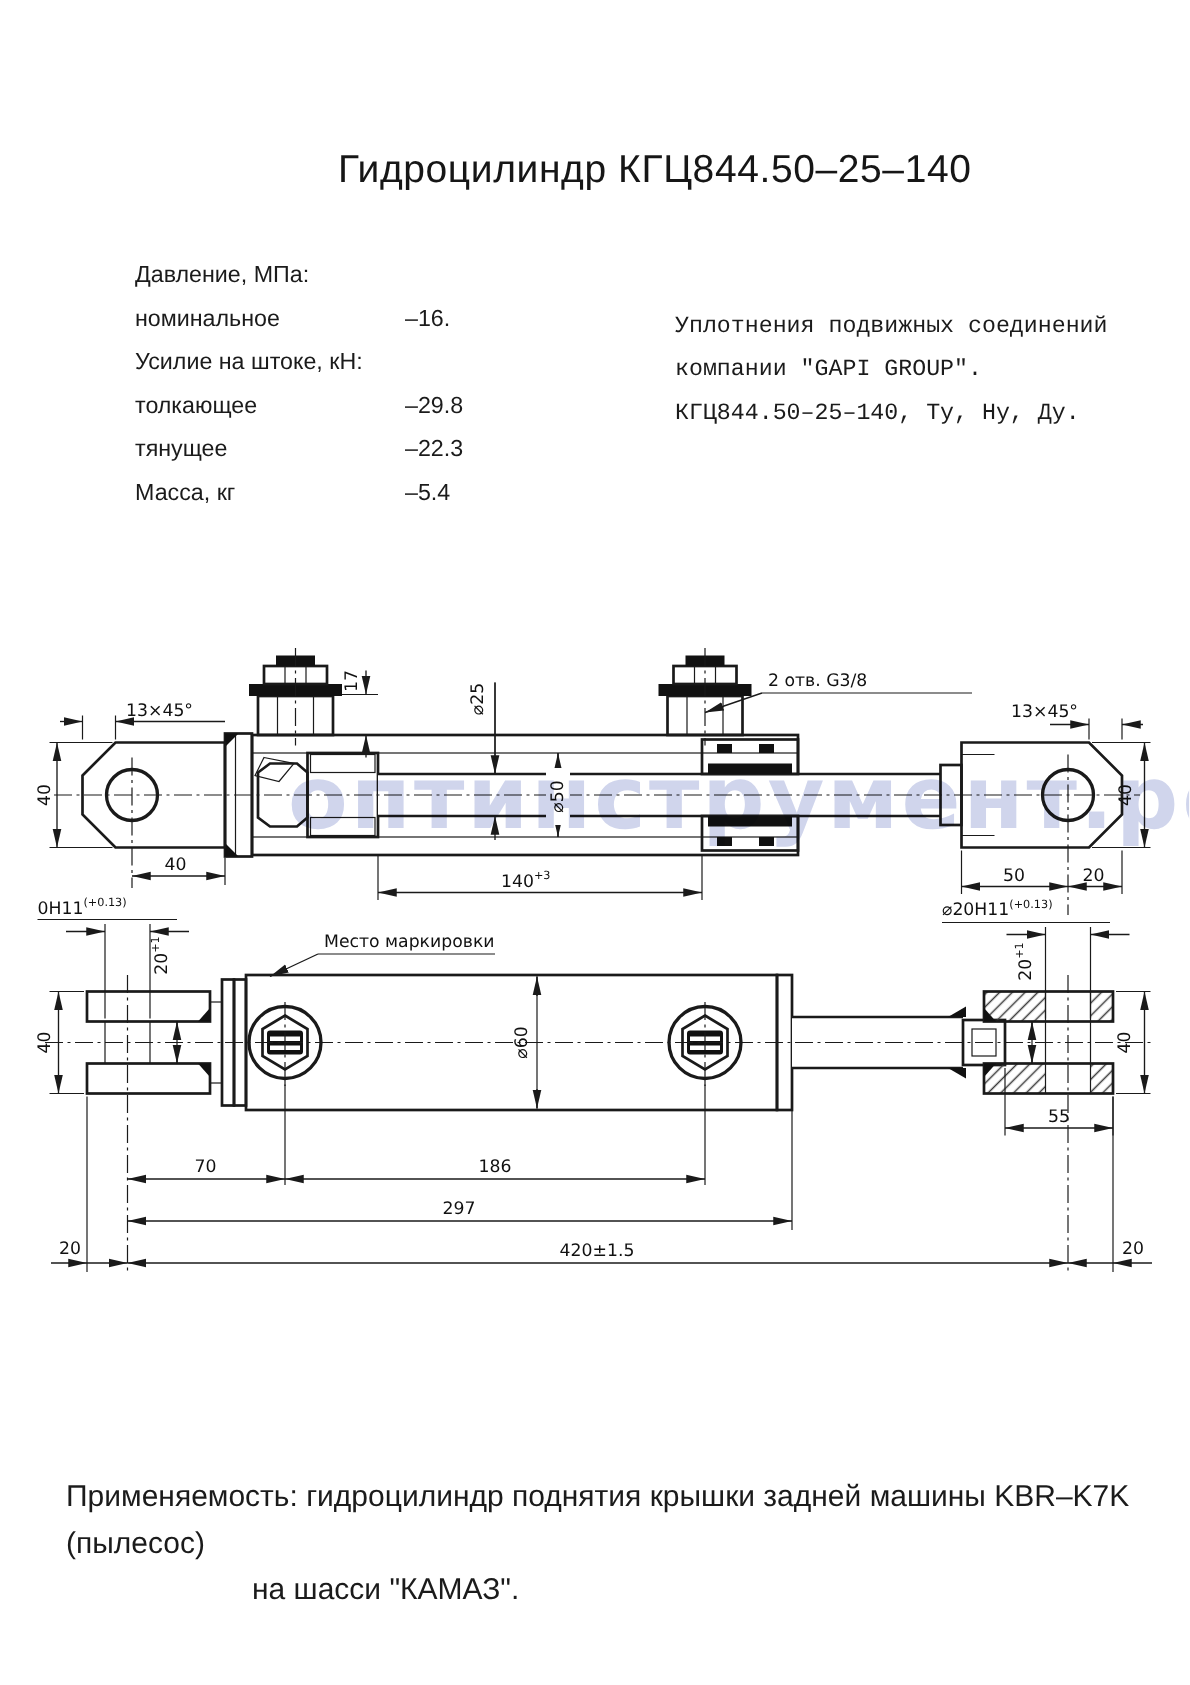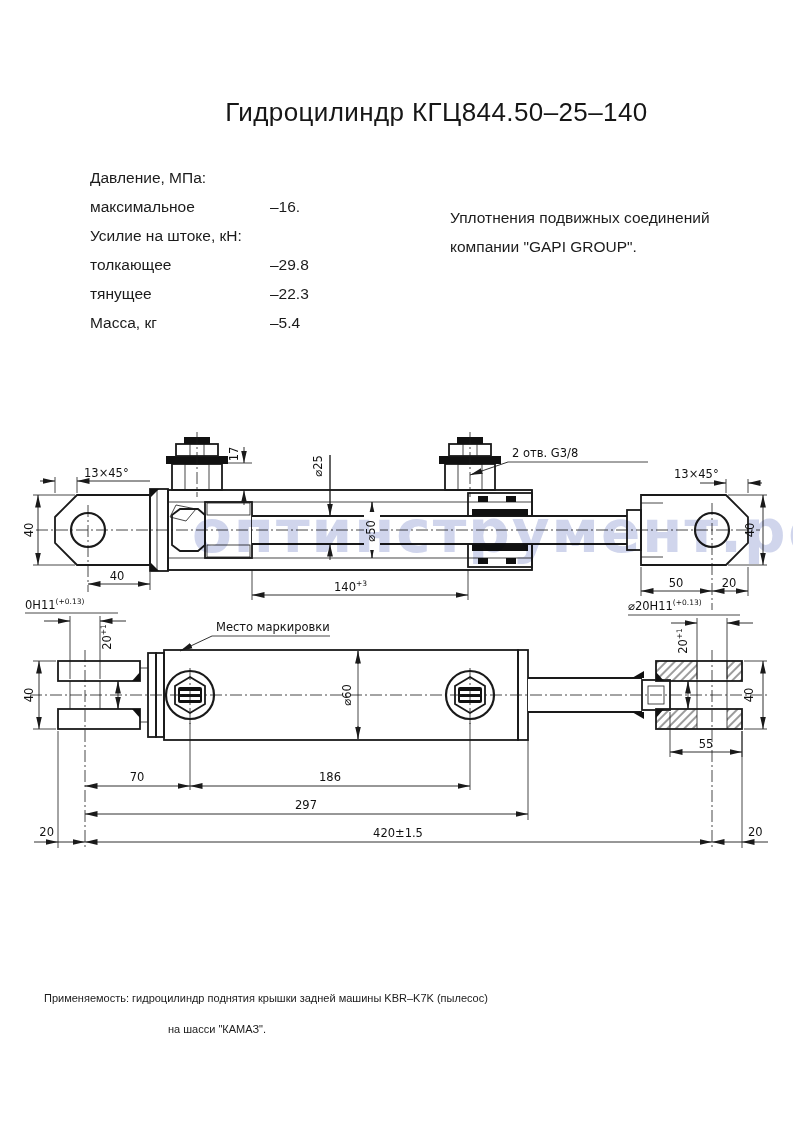--- a/index.html
+++ b/index.html
@@ -1,25 +1,25 @@
 <!DOCTYPE html>
 <html><head>
 <meta charset="utf-8">
 <style>
   html,body{margin:0;padding:0;background:#fff;}
   .page{position:relative;width:793px;height:1123px;background:#fff;overflow:hidden;
         font-family:"Liberation Sans",sans-serif;color:#1b1b1b;}
   .title{position:absolute;top:97px;left:0;width:100%;text-align:center;
          font-size:26px;letter-spacing:.4px;color:#161616;padding-left:40px;}
   .specs{position:absolute;left:90px;top:169px;width:300px;font-size:15.5px;}
-  .spec-row{display:flex;height:29px;align-items:flex-start;}
+  .spec-row{display:flex;height:29px;align-items:center;}
   .spec-label{width:180px;}
   .spec-value{flex:1;}
-  .seals{position:absolute;left:450px;top:203px;font-size:15.5px;line-height:29px;}
-  .application{position:absolute;left:44px;top:983px;font-size:11px;line-height:31px;}
+  .seals{position:absolute;left:450px;top:203px;font-size:15.5px;line-height:29px;font-family:Liberation Mono, monospace;}
+  .application{position:absolute;left:44px;top:983px;font-size:20px;line-height:31px;}
   .app-line2{margin-left:124px;}
   svg.drawing{position:absolute;left:0;top:0;}
   .ln-m{stroke:#1a1a1a;stroke-width:1.8;fill:none;}
   .ln-m2{stroke:#1a1a1a;stroke-width:2.2;fill:none;}
   .ln-t{stroke:#1a1a1a;stroke-width:.8;fill:none;}
   .cl{stroke:#1a1a1a;stroke-width:.8;fill:none;stroke-dasharray:12 3 2 3;}
   .dim{stroke:#1a1a1a;stroke-width:.9;fill:none;marker-start:url(#arr);marker-end:url(#arr);}
   .dime{stroke:#1a1a1a;stroke-width:.9;fill:none;marker-end:url(#arr);}
   text.d{font-family:"DejaVu Sans","Liberation Sans",sans-serif;font-size:11.5px;fill:#111;stroke:none;}
   text.d .sup{font-size:7.5px;}
@@ -32,21 +32,21 @@
 <div class="page">
 
   <div class="title">Гидроцилиндр КГЦ844.50–25–140</div>
 
   <div class="specs">
     <div class="spec-row">
       <div class="spec-label">Давление, МПа:</div>
       <div class="spec-value"></div>
     </div>
     <div class="spec-row">
-      <div class="spec-label">максимальное</div>
+      <div class="spec-label">номинальное</div>
       <div class="spec-value">–16.</div>
     </div>
     <div class="spec-row">
       <div class="spec-label">Усилие на штоке, кН:</div>
       <div class="spec-value"></div>
     </div>
     <div class="spec-row">
       <div class="spec-label">толкающее</div>
       <div class="spec-value">–29.8</div>
     </div>
@@ -56,20 +56,21 @@
     </div>
     <div class="spec-row">
       <div class="spec-label">Масса, кг</div>
       <div class="spec-value">–5.4</div>
     </div>
   </div>
 
   <div class="seals">
     <div>Уплотнения подвижных соединений</div>
     <div>компании "GAPI GROUP".</div>
+    <div>КГЦ844.50–25–140, Ту, Ну, Ду.</div>
   </div>
 
   <svg class="drawing" width="793" height="1123" viewBox="0 0 793 1123">
     <defs>
       <pattern id="h1" patternUnits="userSpaceOnUse" width="6" height="6" patternTransform="rotate(45)">
         <line x1="3" y1="0" x2="3" y2="6" stroke="#3a3a3a" stroke-width="1"></line>
       </pattern>
       <pattern id="h2" patternUnits="userSpaceOnUse" width="4" height="4">
         <path d="M0 0L4 4M4 0L0 4" stroke="#111" stroke-width="1.1"></path>
       </pattern>

